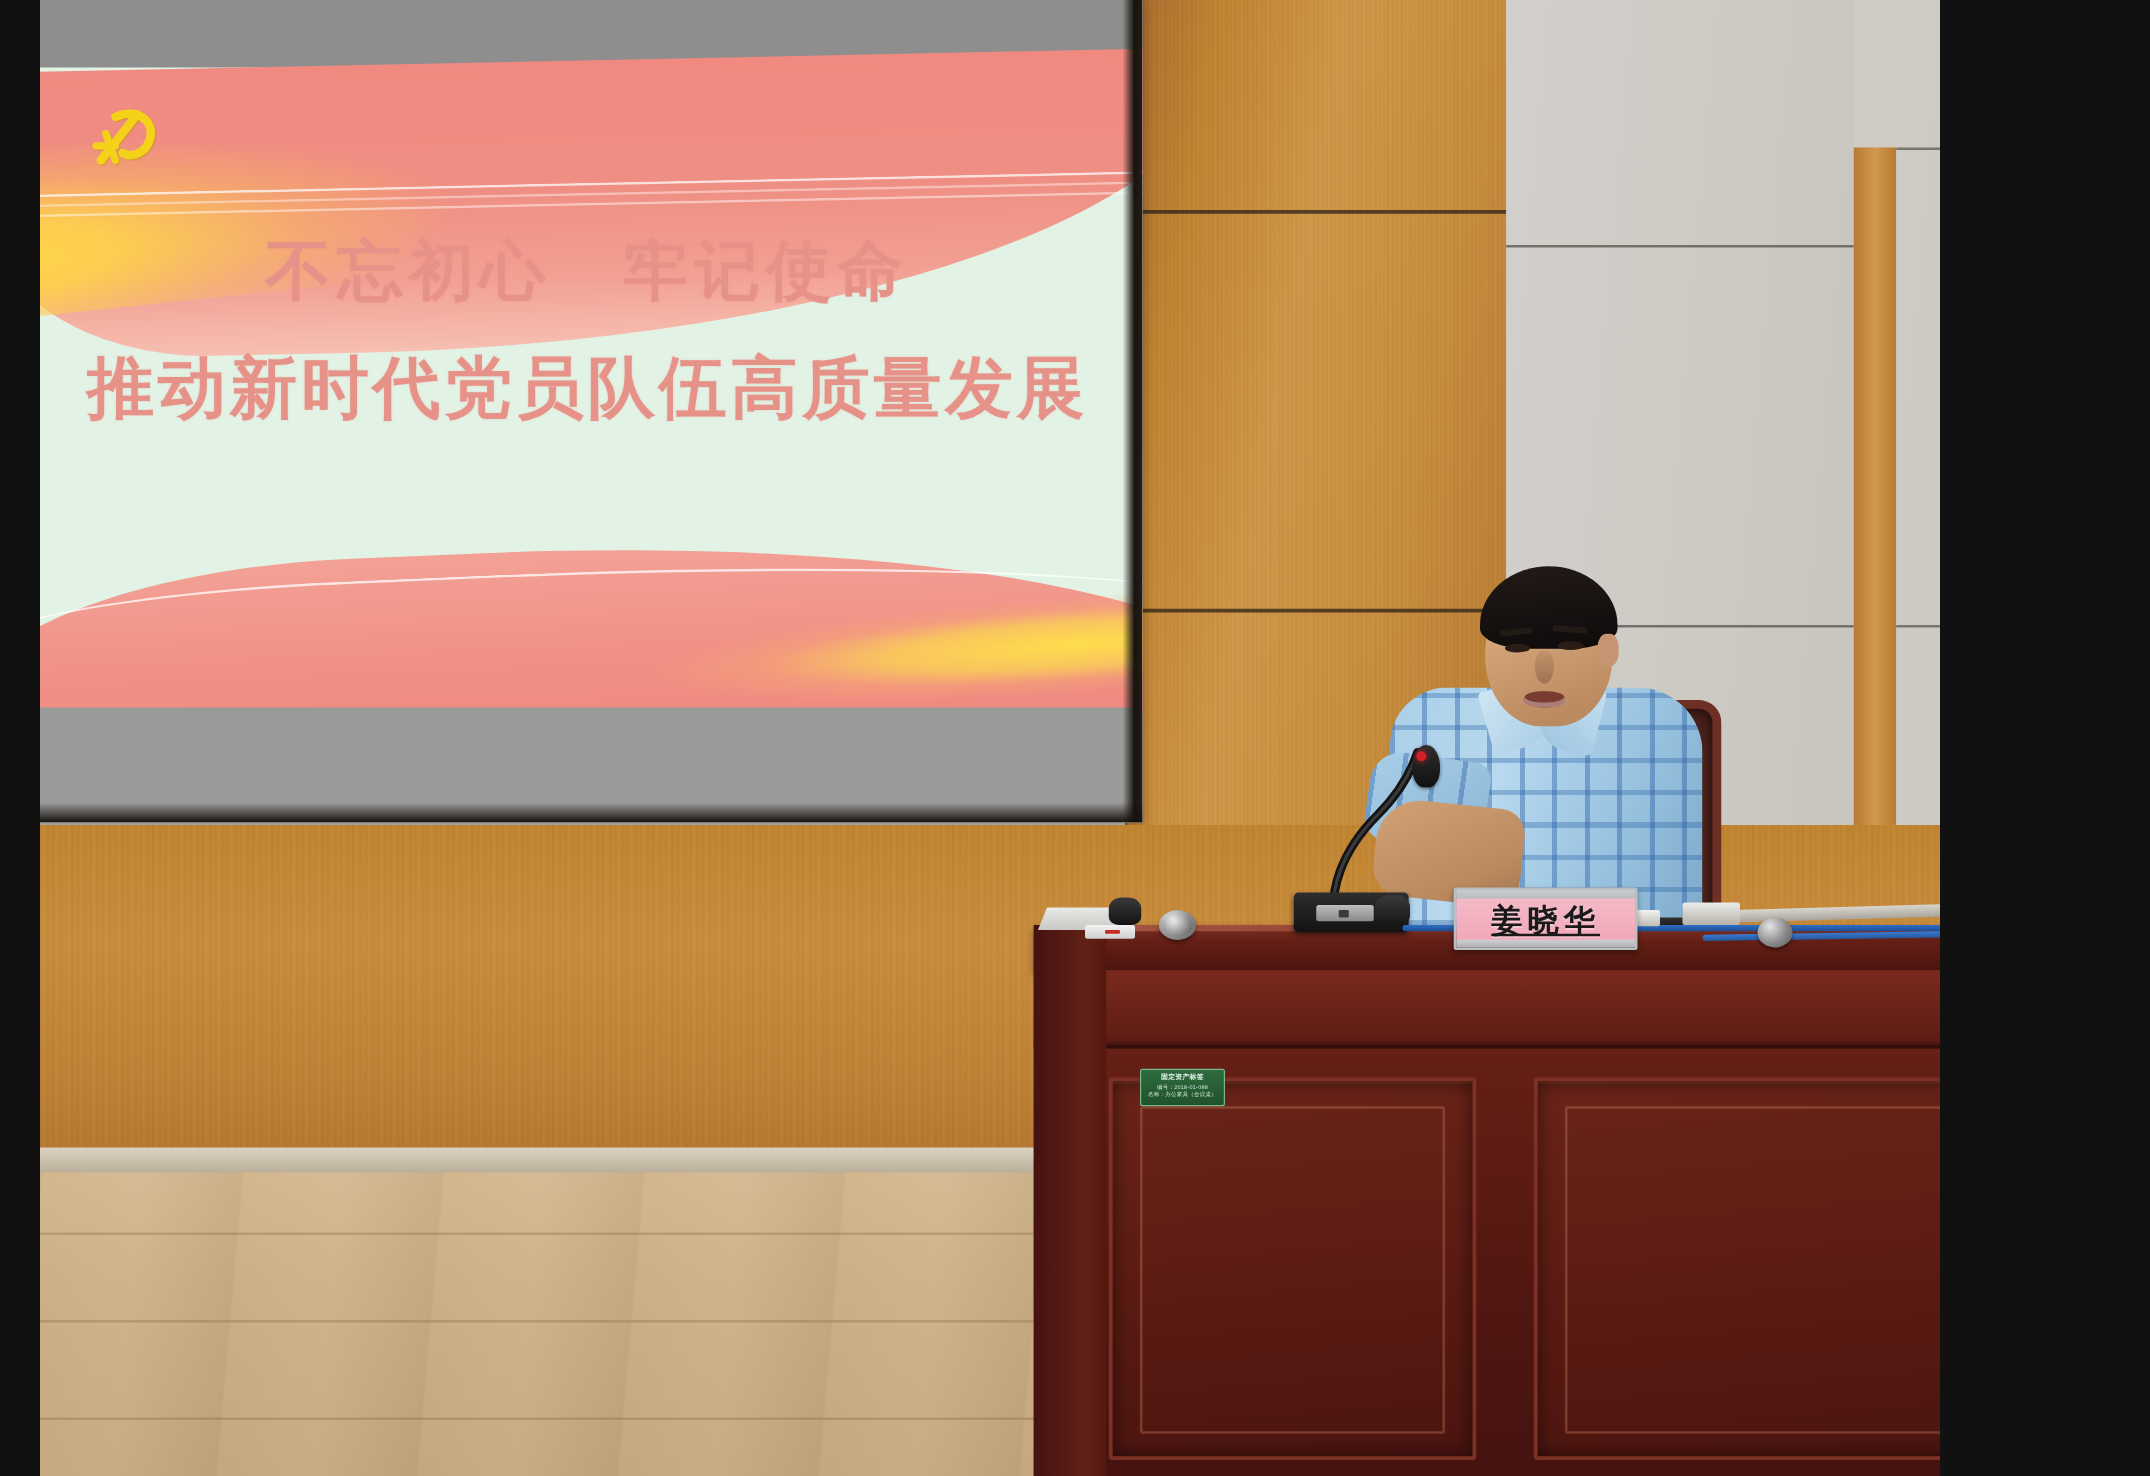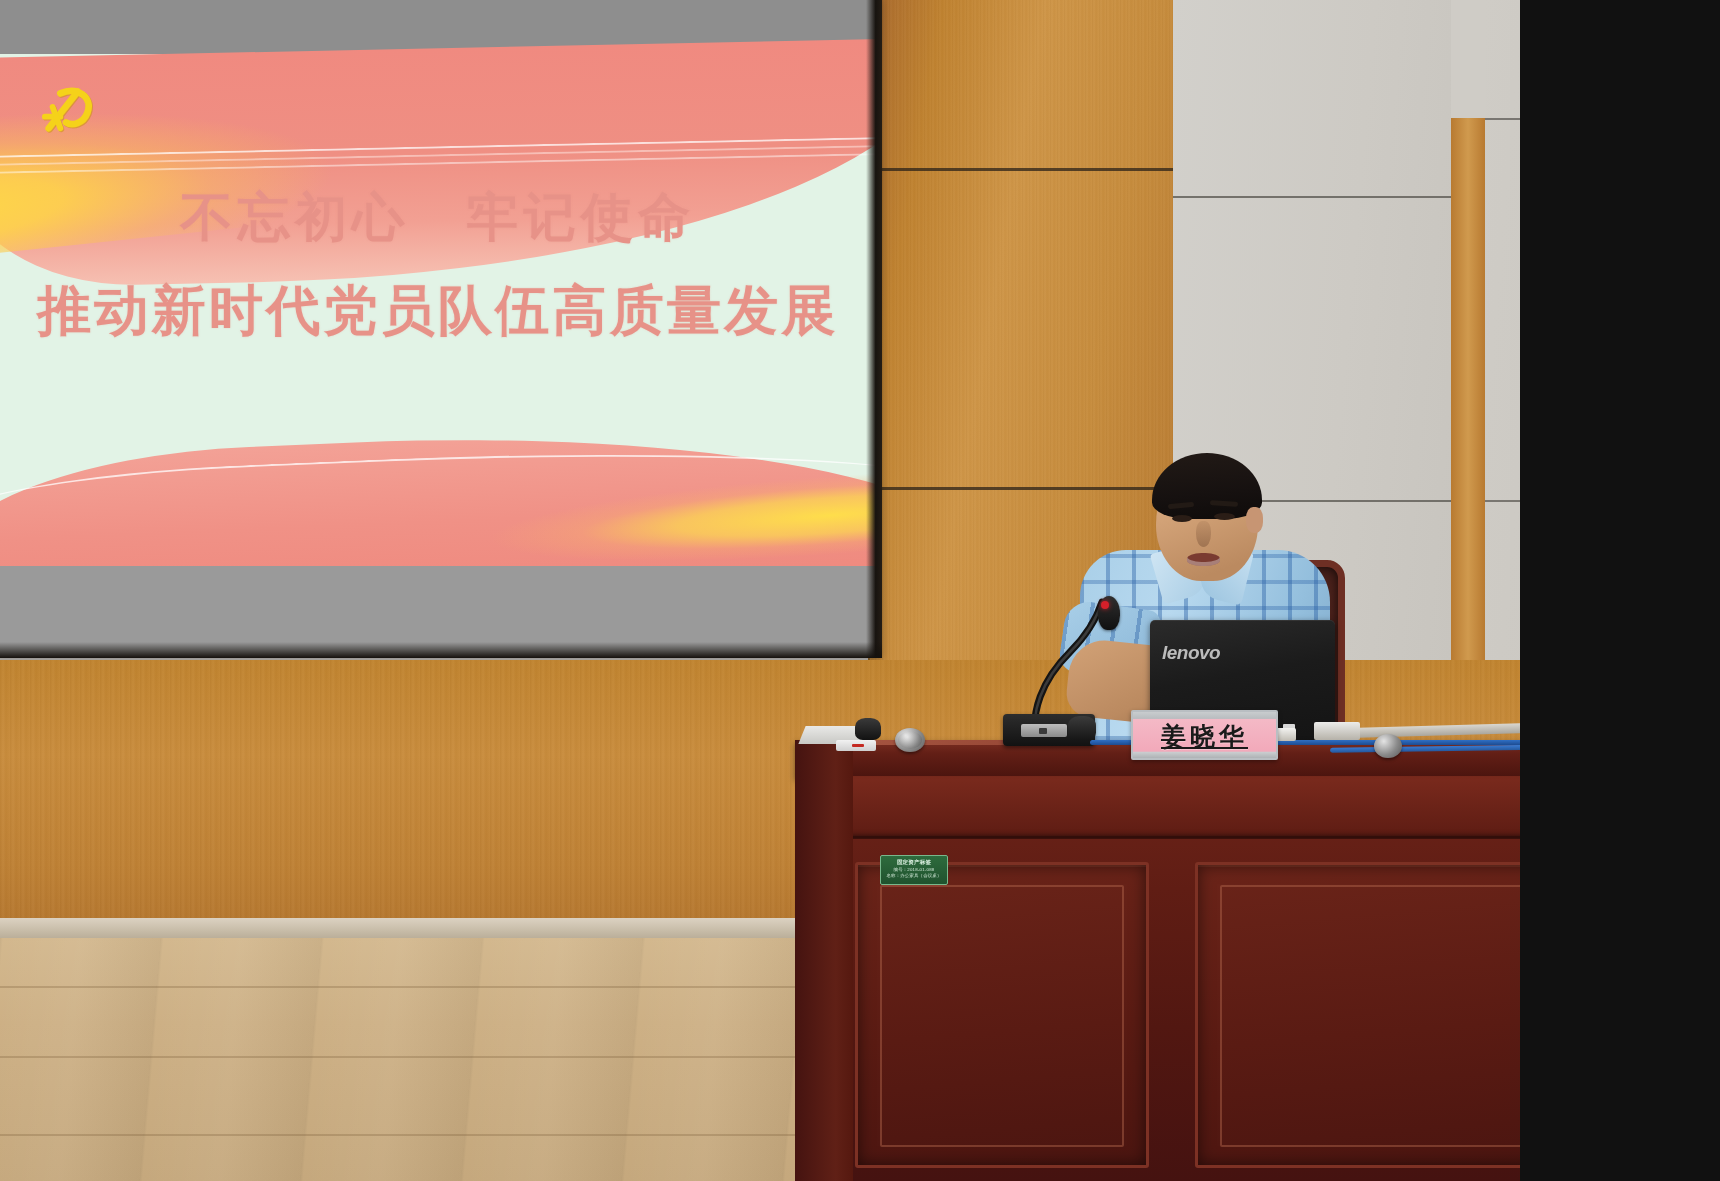--- a/index.html
+++ b/index.html
@@ -3,20 +3,21 @@
 <meta charset="utf-8">
 <style>
   html,body{margin:0;padding:0;background:#111;}
   body{font-family:"Liberation Sans","DejaVu Sans",sans-serif;}
 
   #scene{
     position:relative;
     width:1520px;height:1181px;
     overflow:hidden;
     background:#b9ac9b;
+    margin-left:32px;
   }
 
   
   .wall-upper{
     position:absolute;left:0;top:0;width:1720px;height:672px;
     background:#c9c6c1;
   }
   
   .wood-col{
     position:absolute;top:0;left:868px;width:305px;height:672px;
@@ -487,24 +488,20 @@
     <div class="ear"></div>
     <div class="brow-l"></div>
     <div class="brow-r"></div>
     <div class="eye-l"></div>
     <div class="eye-r"></div>
     <div class="nose"></div>
     <div class="mouth"></div>
   </div>
 
   <div class="laptop-base"></div>
-  <div class="laptop">
-    <div class="brand">lenovo</div>
-    <div class="latch"></div>
-  </div>
 
   <div class="gooseneck">
     <svg width="120" height="152" viewBox="0 0 120 152" aria-hidden="true">
       <path d="M16 150 C10 118, 22 86, 50 58 C66 42, 76 26, 82 8" fill="none" stroke="#141414" stroke-width="7" stroke-linecap="round"></path>
       <path d="M16 150 C10 118, 22 86, 50 58 C66 42, 76 26, 82 8" fill="none" stroke="#3b3b3b" stroke-width="2.5" stroke-linecap="round"></path>
     </svg>
   </div>
   <div class="mic-head"></div>
   <div class="mic-led"></div>
 

